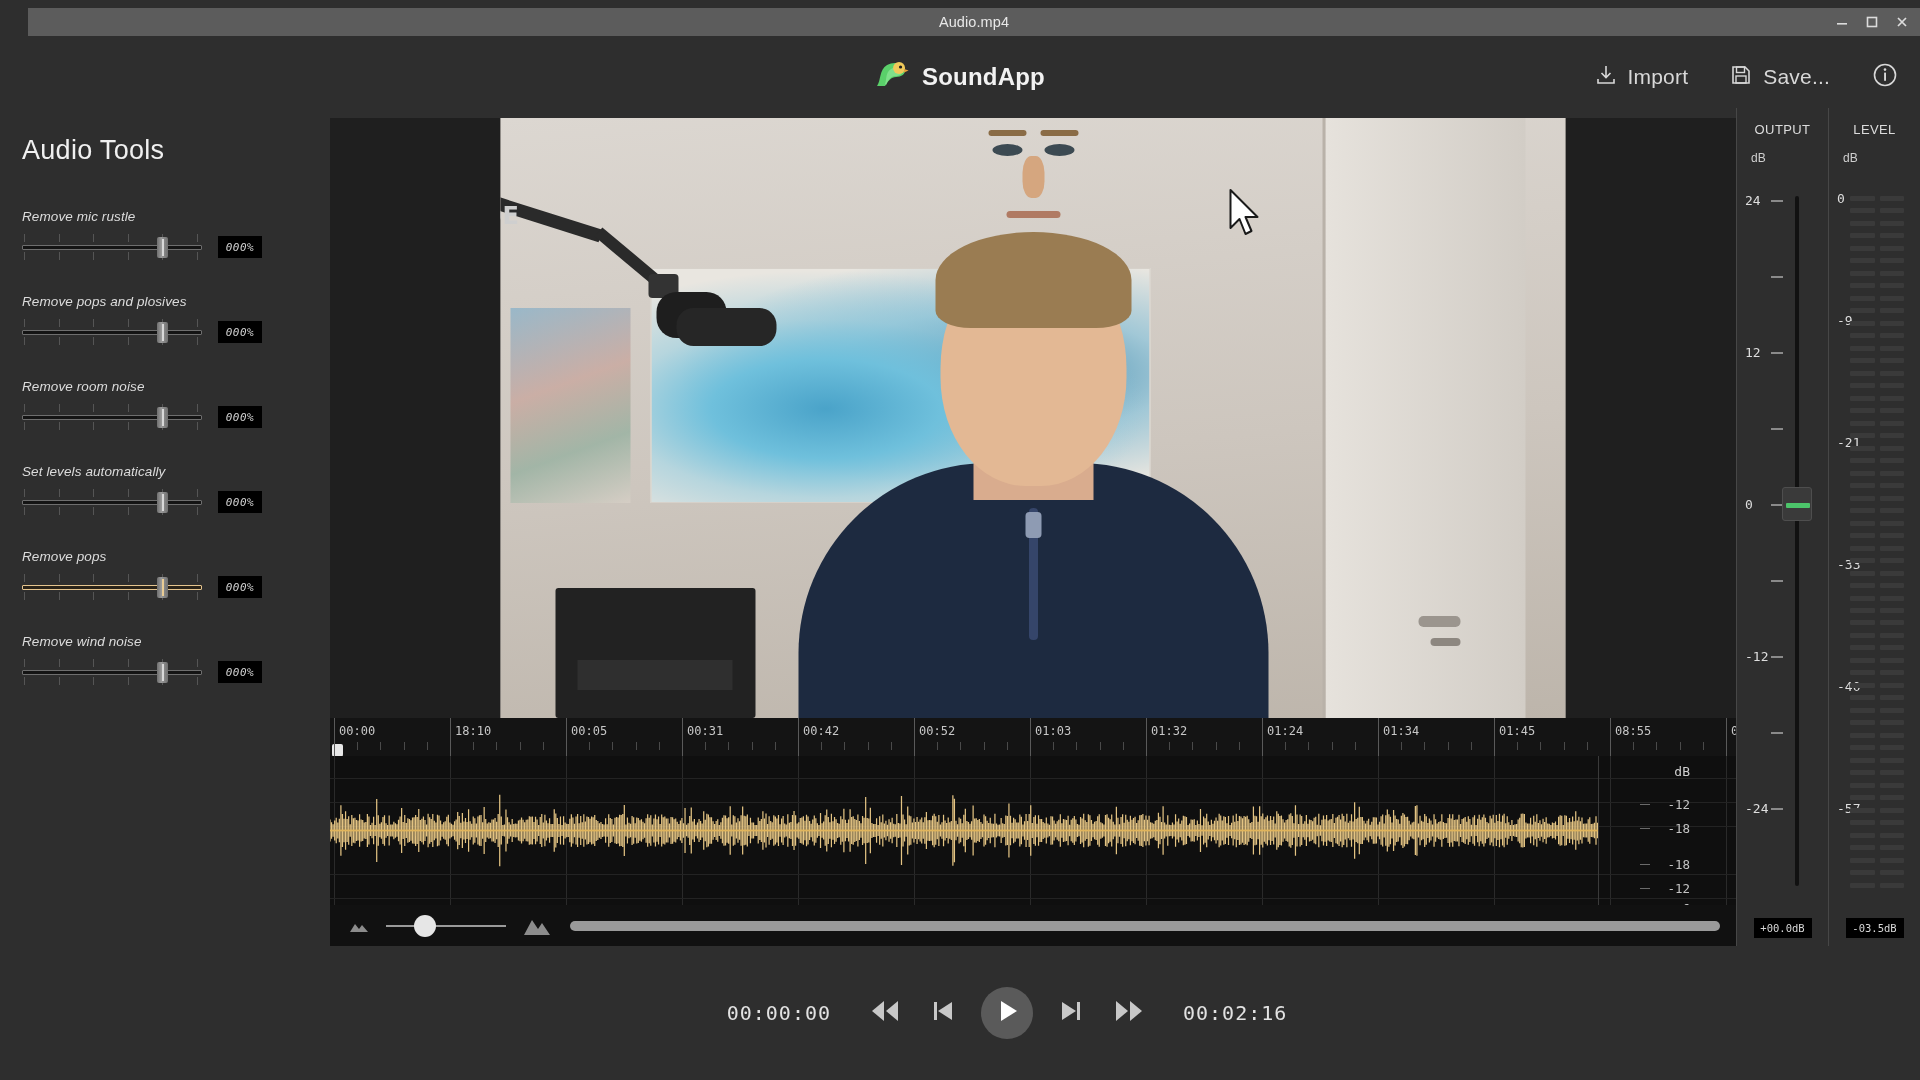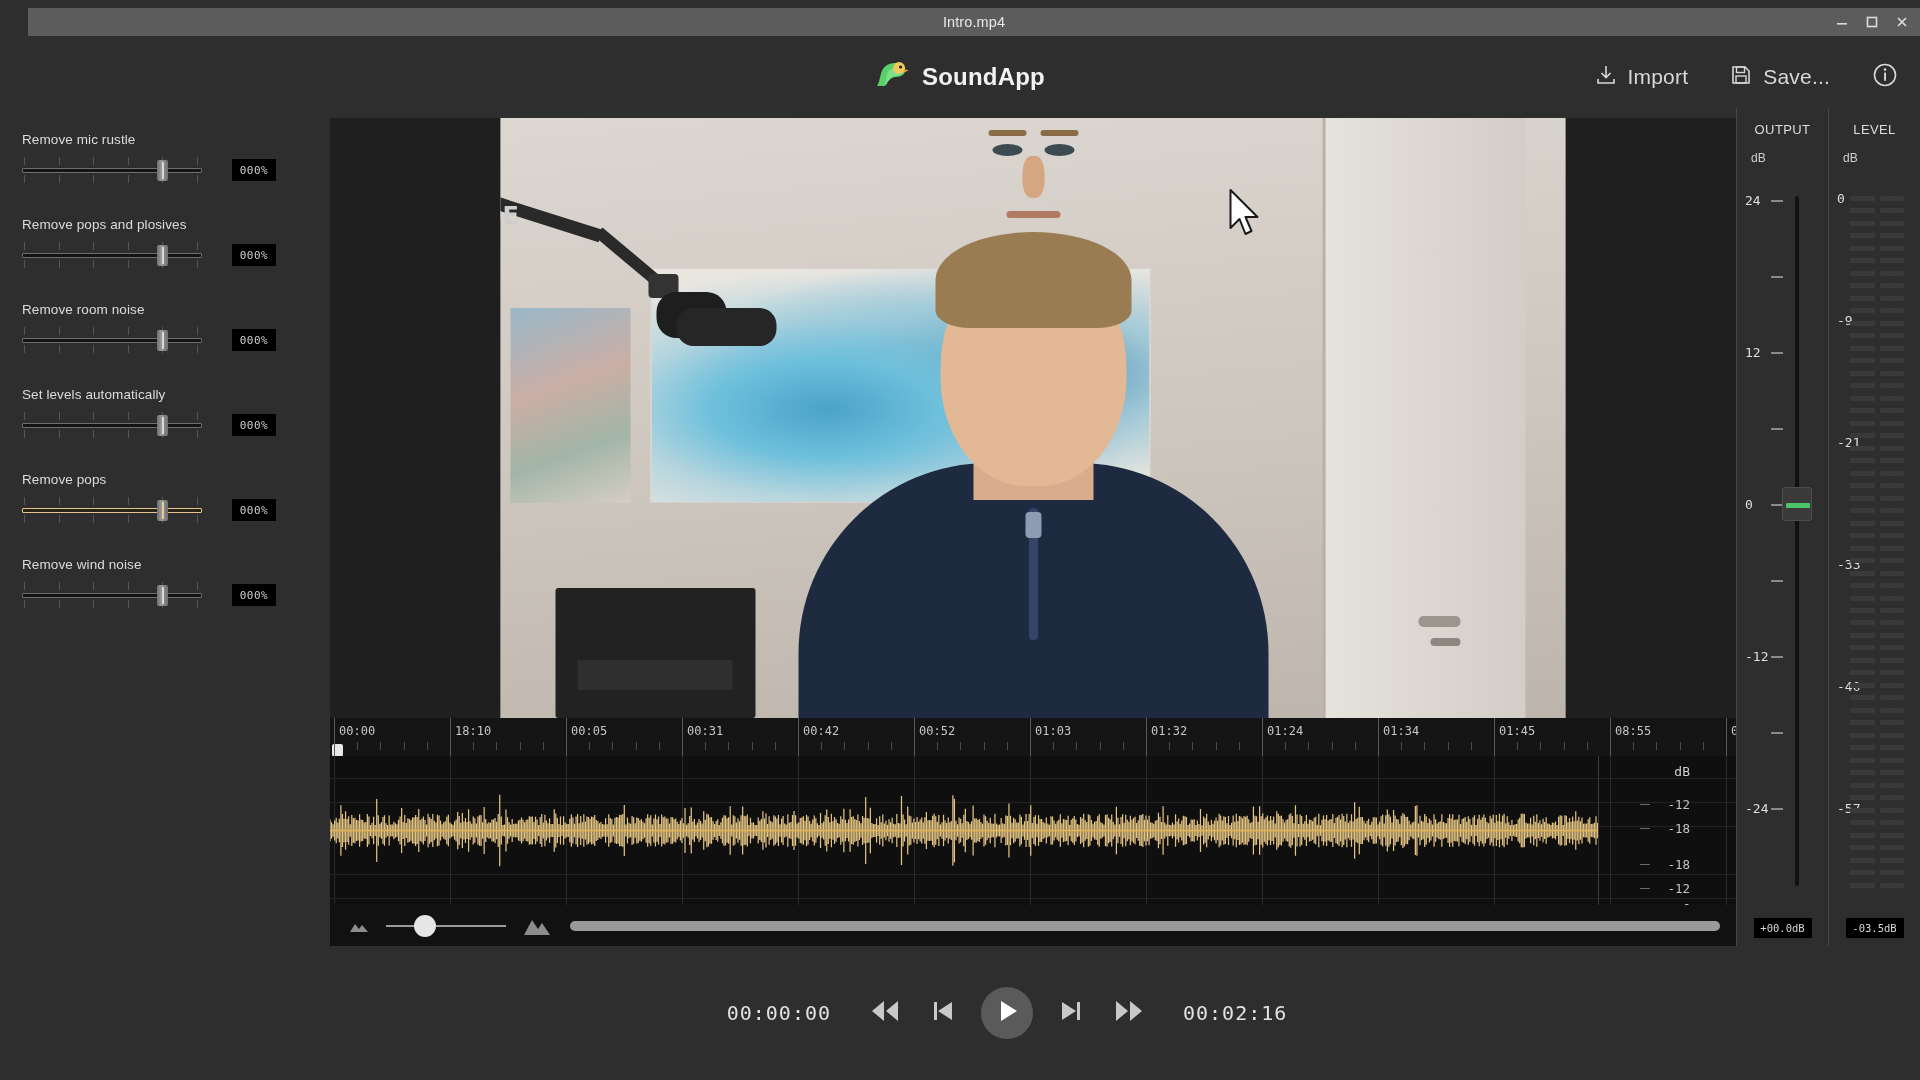--- a/index.html
+++ b/index.html
@@ -42,24 +42,24 @@
   .hbtn { display: flex; align-items: center; gap: 11px; color: #d8d8d8; font-size: 21px; cursor: pointer; }
   .hbtn .lbl { font-size: 21px; letter-spacing: .2px; }
   .info-btn { display:flex; align-items:center; cursor:pointer; }
 
   
   .leftpanel {
     position: absolute; left: 0; top: 118px; width: 330px; bottom: 0;
     background: #2e2e2e;
   }
   .panel-title { color: #f0f0f0; font-size: 27px; font-weight: 400; margin: 17px 0 0 22px; letter-spacing: .3px; }
-  .tools { margin-top: 14px; }
+  .tools { margin-top: 43px; font-style: italic; }
   .tool { margin: 0 0 33px 22px; width: 268px; }
   .tool-label { color: #dcdcdc; font-size: 13.5px; margin-bottom: 9px; letter-spacing: .1px; }
-  .tool-row { display: flex; align-items: center; gap: 30px; }
+  .tool-row { display: flex; align-items: center; gap: 16px; }
   .slider {
     position: relative; width: 180px; height: 28px;
   }
   .slider .ticks { position: absolute; left: 0; top: 0; width: 100%; height: 28px; }
   .slider .ticks i {
     position: absolute; top: 1px; width: 1px; height: 8px; background: #555; display: block;
   }
   .slider .ticks i.b { top: 19px; }
   .slider .track {
     position: absolute; left: 0; top: 12px; width: 100%; height: 5px;
@@ -202,21 +202,21 @@
   .tbtns { display:flex; align-items:center; gap:18px; }
   .tb { width:40px; height:40px; display:flex; align-items:center; justify-content:center; cursor:pointer; }
   .playbtn { width:52px; height:52px; border-radius:50%; background:#5a5a5a; display:flex; align-items:center; justify-content:center; cursor:pointer; }
 </style>
 </head>
 <body>
 
 <div class="app">
 
   <div class="titlebar">
-    <div class="titlebar-text">Intro.mp4</div>
+    <div class="titlebar-text">Audio.mp4</div>
     <div class="wincontrols">
       <div class="wc">
         <svg width="14" height="14" viewBox="0 0 14 14">
             <rect x="2" y="8" width="10" height="1.6" fill="#dcdcdc"></rect>
           </svg>
       </div>
       <div class="wc">
         <svg width="14" height="14" viewBox="0 0 14 14">
             <rect x="2.5" y="2.5" width="9" height="9" fill="none" stroke="#dcdcdc" stroke-width="1.6"></rect>
           </svg>
@@ -268,20 +268,21 @@
             <circle cx="13" cy="13" r="10.5" stroke="#d8d8d8" stroke-width="1.6" fill="none"></circle>
             <circle cx="13" cy="7.6" r="1.3" fill="#d8d8d8"></circle>
             <rect x="12.1" y="10.6" width="1.9" height="8.2" fill="#d8d8d8"></rect>
           </svg>
         </span>
       </div>
     </div>
   </div>
 
   <div class="leftpanel">
+    <div class="panel-title">Audio Tools</div>
     <div class="tools" id="tools-host">
         <div class="tool">
           <div class="tool-label">Remove mic rustle</div>
           <div class="tool-row">
             <div class="slider">
               <div class="ticks">
                 <i style="left:2px"></i>
                 <i class="b" style="left:2px"></i>
                 <i style="left:36.61538461538461px"></i>
                 <i class="b" style="left:36.61538461538461px"></i>

